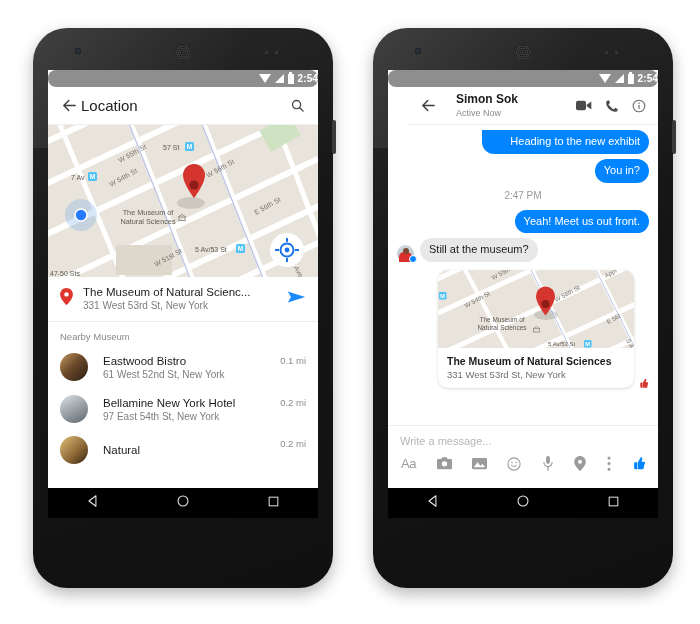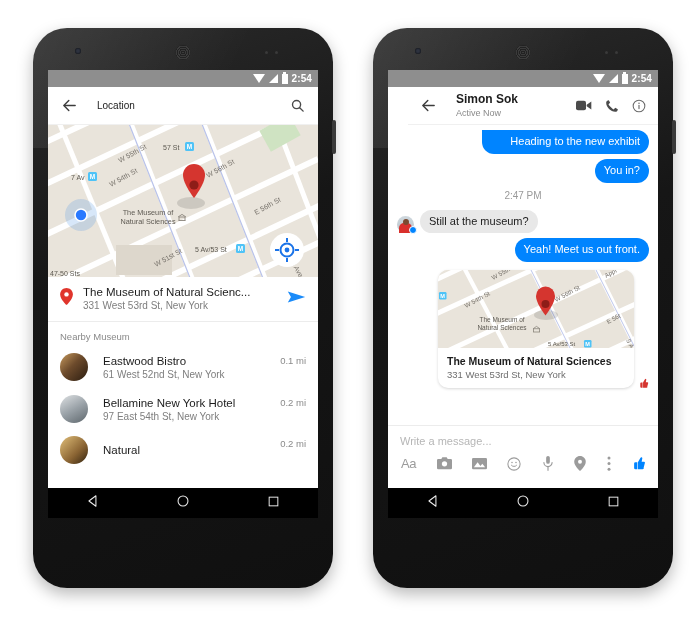--- a/index.html
+++ b/index.html
@@ -67,22 +67,23 @@
     left: 15px; top: 42px;
     width: 270px; height: 448px;
     background: #fff;
     overflow: hidden;
   }
 
   
   .statusbar {
     height: 17px; background: #8e8e8e;
     display: flex; align-items: center; justify-content: flex-end;
-    padding-right: 6px; gap: 4px;
+    gap: 4px;
     color: #fff;
+    border-radius: 8px;
   }
   .sb-wifi {
     width: 0; height: 0;
     border-left: 6px solid transparent;
     border-right: 6px solid transparent;
     border-top: 9px solid #fff;
     margin-bottom: 1px;
   }
   .sb-sig {
     width: 0; height: 0;
@@ -98,22 +99,22 @@
   }
   .sb-time { font-size: 10px; font-weight: 700; letter-spacing: .1px; }
 
   
   .appbar {
     height: 38px; background:#fff;
     display:flex; align-items:center; padding: 0 11px;
     border-bottom: 1px solid #f0f0f0;
   }
   .appbar .title {
-    font-size: 10px; color: #222; font-weight: 400;
-    margin-left: 18px; flex: 1;
+    font-size: 15px; color: #222; font-weight: 400;
+    margin-left: 2px; flex: 1;
   }
   .icon-btn { width: 20px; height:20px; display:flex; align-items:center; justify-content:center; cursor:pointer; }
 
   
   .map {
     position: relative; height: 152px; overflow: hidden;
     background: #e8e3da;
   }
   .map.card-map { height: 78px; }
   .map svg { display:block; }
@@ -470,31 +471,31 @@
         <div class="row out">
           <div class="bubble out clip-top">Heading to the new exhibit</div>
         </div>
 
         <div class="row out">
           <div class="bubble out">You in?</div>
         </div>
 
         <div class="ts">2:47 PM</div>
 
+        <div class="row out">
+          <div class="bubble out">Yeah! Meet us out front.</div>
+        </div>
+
         <div class="row">
           <span class="avatar">
             <span class="body"></span>
               <span class="head"></span>
               <span class="seen"></span>
           </span>
           <div class="bubble in">Still at the museum?</div>
-        </div>
-
-        <div class="row out">
-          <div class="bubble out">Yeah! Meet us out front.</div>
         </div>
 
         <div class="row out" style="margin-top:8px;">
           <div class="map-card">
             <div class="map card-map">
               <svg width="196" height="78" viewBox="0 0 196 78">
                 <rect x="0" y="0" width="196" height="78" fill="#e9e4db"></rect>
                 <g stroke="#ffffff" stroke-width="5" fill="none">
                   <line x1="-20" y1="18" x2="105" y2="-40"></line>
                   <line x1="-20" y1="52" x2="160" y2="-30"></line>

